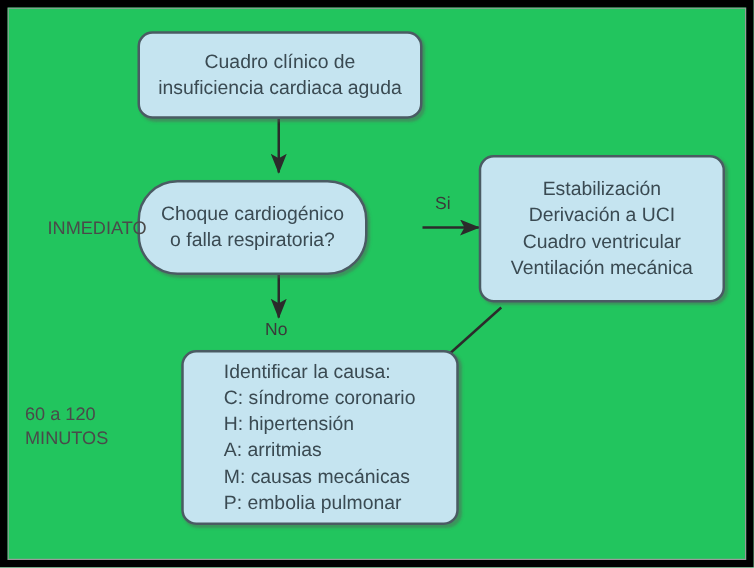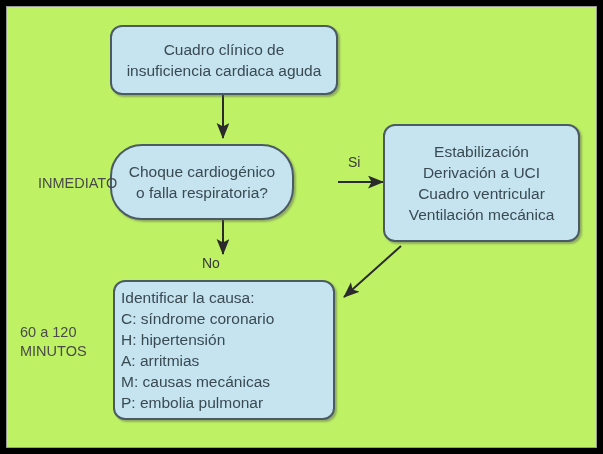--- a/index.html
+++ b/index.html
@@ -7,21 +7,21 @@
     padding: 0;
     background: #ffffff;
   }
   body {
     font-family: "Liberation Sans", sans-serif;
   }
   #canvas {
     position: relative;
     width: 603px;
     height: 454px;
-    background: #bef264;
+    background: #22c55e;
     box-sizing: border-box;
     border: 6px solid #000000;
     overflow: hidden;
   }
   #inner-frame {
     position: absolute;
     left: 0;
     top: 0;
     right: 0;
     bottom: 0;
@@ -40,21 +40,22 @@
     box-shadow: 2px 2px 2px rgba(90,90,90,0.45);
     display: flex;
     align-items: center;
     justify-content: center;
     text-align: center;
     white-space: pre-line;
   }
   .node.left-align {
     justify-content: flex-start;
     text-align: left;
-    padding-left: 6px;
+    padding-left: 32px;
+    margin-left: 32px;
   }
   .node-text {
     display: block;
     white-space: pre-line;
   }
   .side-label {
     position: absolute;
     color: #4a4a4a;
     font-size: 14.5px;
     line-height: 19px;
@@ -125,15 +126,15 @@
 P: embolia pulmonar</span>
   </div>
 
   <div class="side-label" style="left:8px; top:168px; width:92px;margin-left:24px;">INMEDIATO</div>
 
   <div class="side-label" style="left:14px; top:317px; width:86px;">60 a 120
 MINUTOS</div>
 
   <div class="edge-label" style="left:342px; top:148px;">Si</div>
 
-  <div class="edge-label" style="left:196px; top:249px;">No</div>
+  <div class="edge-label" style="left:206px; top:249px;">No</div>
 
 </div>
 
 </body></html>

